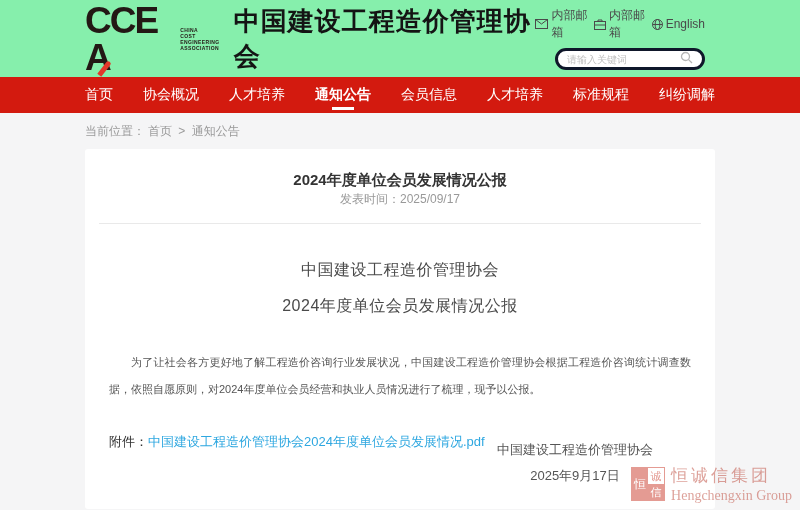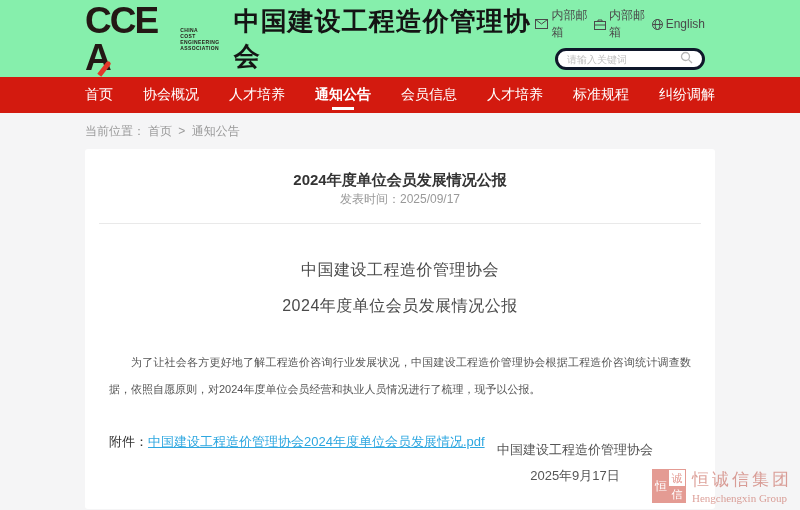--- a/index.html
+++ b/index.html
@@ -47,39 +47,39 @@
           border-radius:3px; position:relative; padding:22px 14px 0; }
   .card-title { text-align:center; font-size:15px; font-weight:bold; color:#333; }
   .card-date  { text-align:center; font-size:12px; color:#999; font-weight:normal; margin-top:1px; }
   .divider { height:1px; background:#e9e9e9; margin-top:15px; }
   .inner-h { text-align:center; font-size:16px; color:#4a4a4a; font-weight:normal; letter-spacing:.5px; }
   .inner-h.l1 { margin-top:36px; }
   .inner-h.l2 { margin-top:15px; }
   .body-p { margin:32px 10px 0; font-size:11px; color:#555; line-height:27px;
             text-indent:2em; text-align:justify; }
   .attach { margin:30px 10px 0; font-size:13px; color:#333; }
-  .attach a { color:#2ea7e0; text-decoration:underline; cursor:pointer; }
+  .attach a { color:#2ea7e0; cursor:pointer; }
   .signature { position:absolute; right:62px; top:288px; text-align:center;
                font-size:13px; color:#555; line-height:26px; }
 
   
   .watermark { position:absolute; right:8px; bottom:6px; display:flex; align-items:center;
                opacity:.55; }
   .stamp { width:34px; height:34px; display:flex; border:1px solid #cf4a3c; background:#fff; }
   .stamp-left { width:16px; background:#cf4a3c; color:#fff; display:flex; align-items:center;
                 justify-content:center; font-size:12px; font-family:"Liberation Serif","DejaVu Serif",serif; }
   .stamp-right { flex:1; display:flex; flex-direction:column; }
   .stamp-c1 { flex:1; color:#cf4a3c; display:flex; align-items:center; justify-content:center;
               font-size:11px; font-family:"Liberation Serif","DejaVu Serif",serif; }
   .stamp-c2 { flex:1; background:#cf4a3c; color:#fff; display:flex; align-items:center;
               justify-content:center; font-size:11px; font-family:"Liberation Serif","DejaVu Serif",serif; }
   .wm-text { margin-left:6px; }
   .wm-cn { font-size:17px; color:#c25548; letter-spacing:3px;
            font-family:Liberation Sans, sans-serif; }
-  .wm-en { font-size:11px; color:#c25548; margin-top:1px;
+  .wm-en { font-size:14px; color:#c25548; margin-top:1px;
            font-family:"Liberation Serif","DejaVu Serif",serif; }
 </style>
 </head>
 <body>
 
 <div class="header">
   <div class="logo-wrap">
     <div class="ccea">CCE<span class="a-letter">A<span class="a-swoosh"></span></span></div>
     <div class="logo-sub">
       <span>CHINA</span>

